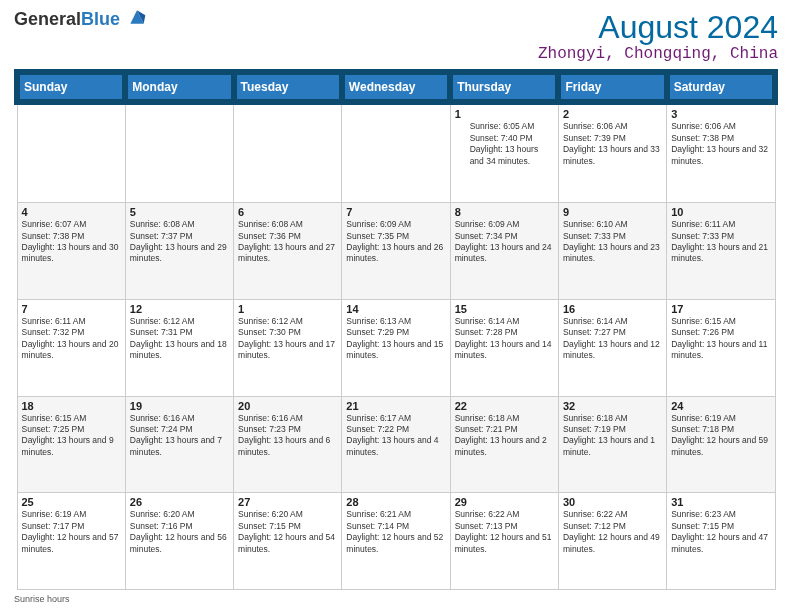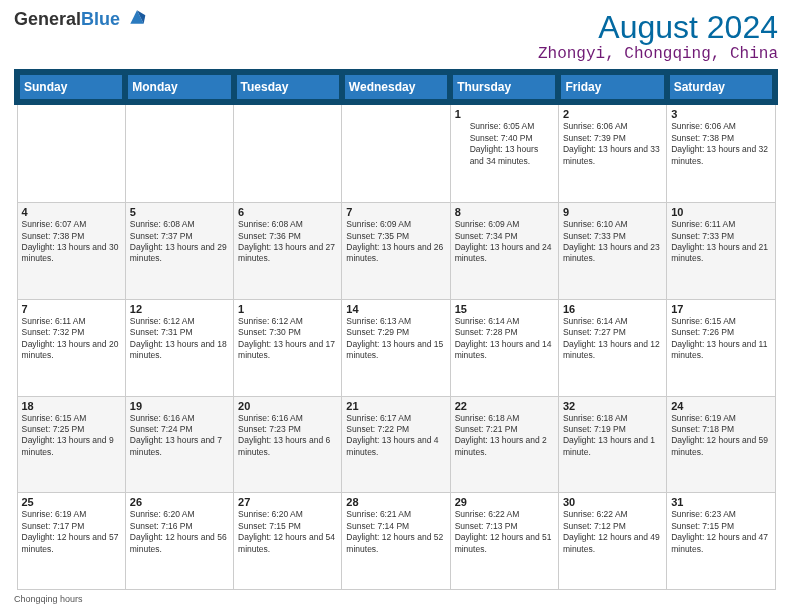--- a/index.html
+++ b/index.html
@@ -332,14 +332,14 @@
           <td>
             <span class="day-num">31</span>
             <div class="day-info" style="white-space: pre-line;">Sunrise: 6:23 AM
 Sunset: 7:15 PM
 Daylight: 12 hours and 47 minutes.</div>
           </td>
         </tr>
       </tbody>
   </table>
 
-  <div class="footer-note">Chongqing hours</div>
+  <div class="footer-note">Sunrise hours</div>
 </div>
 
 </body></html>

